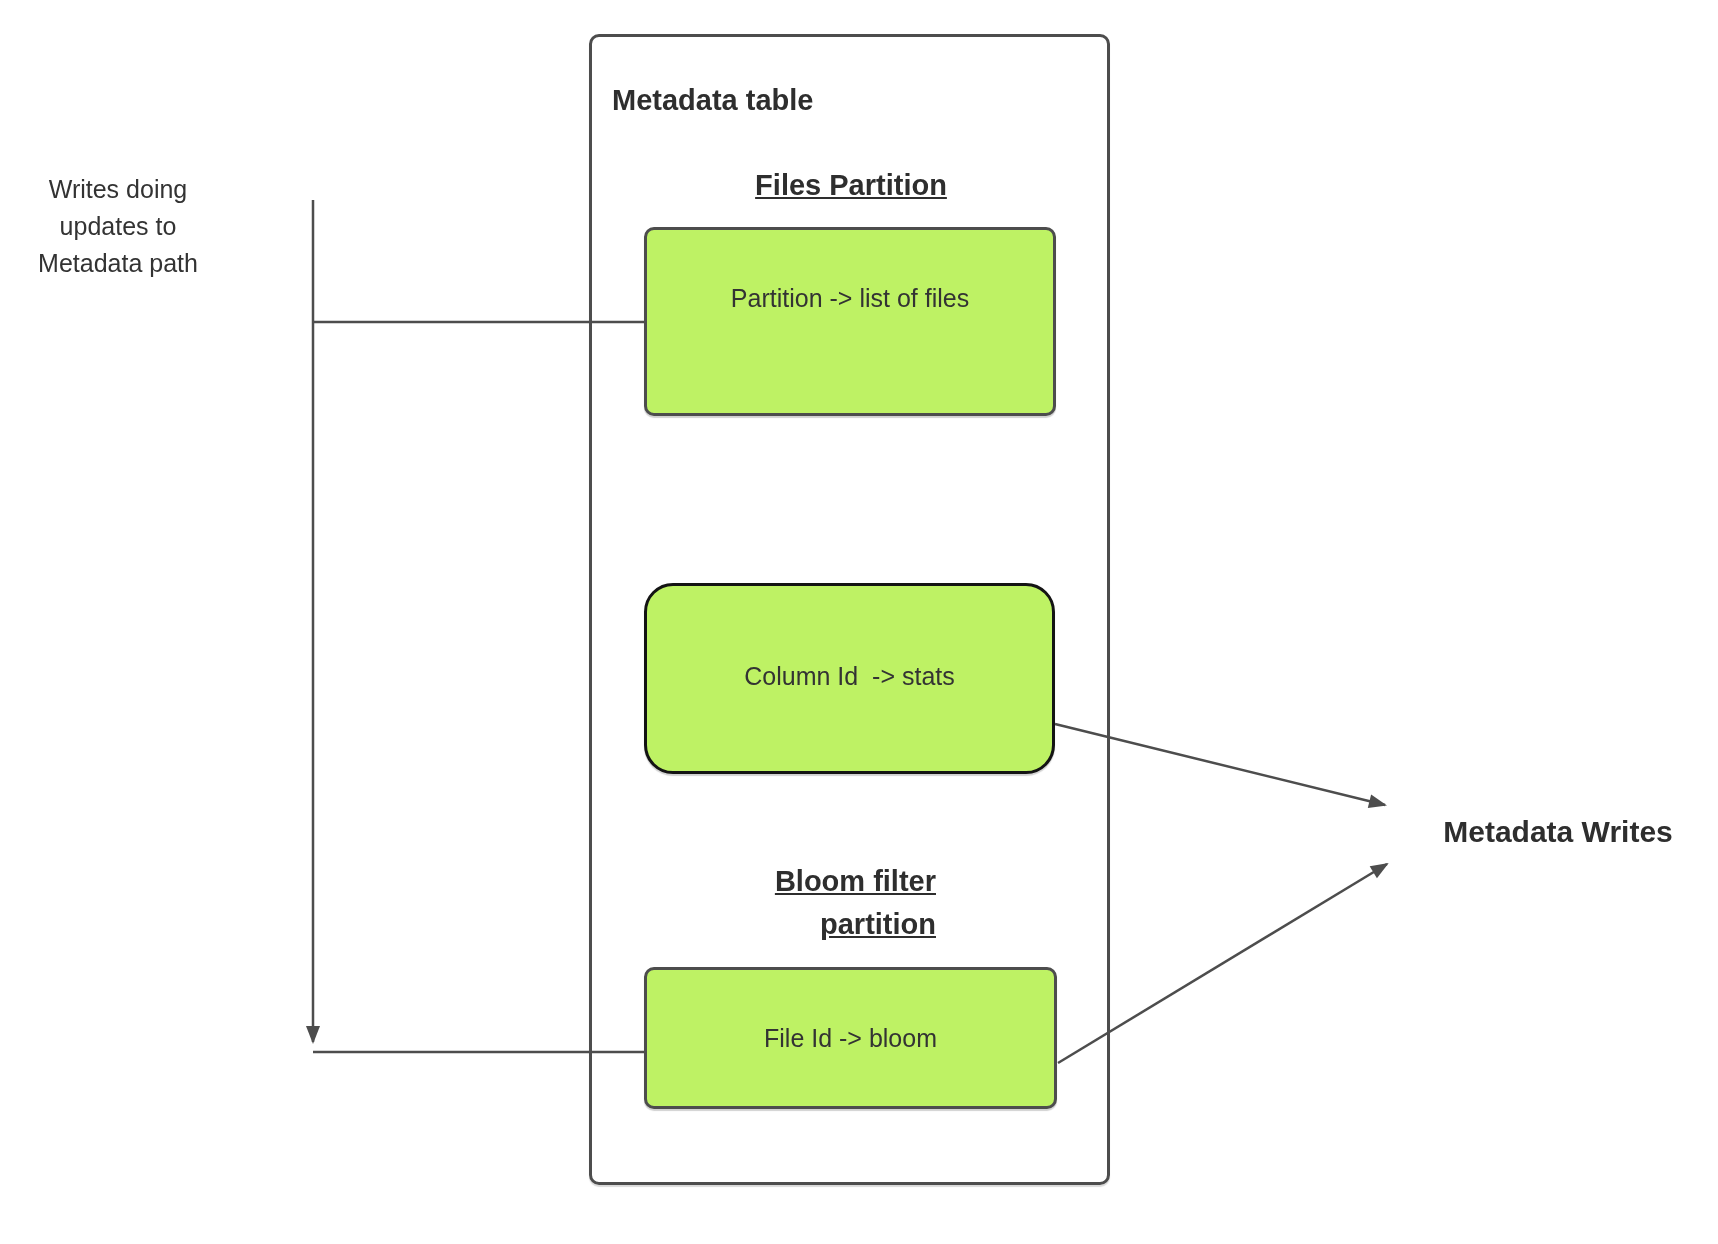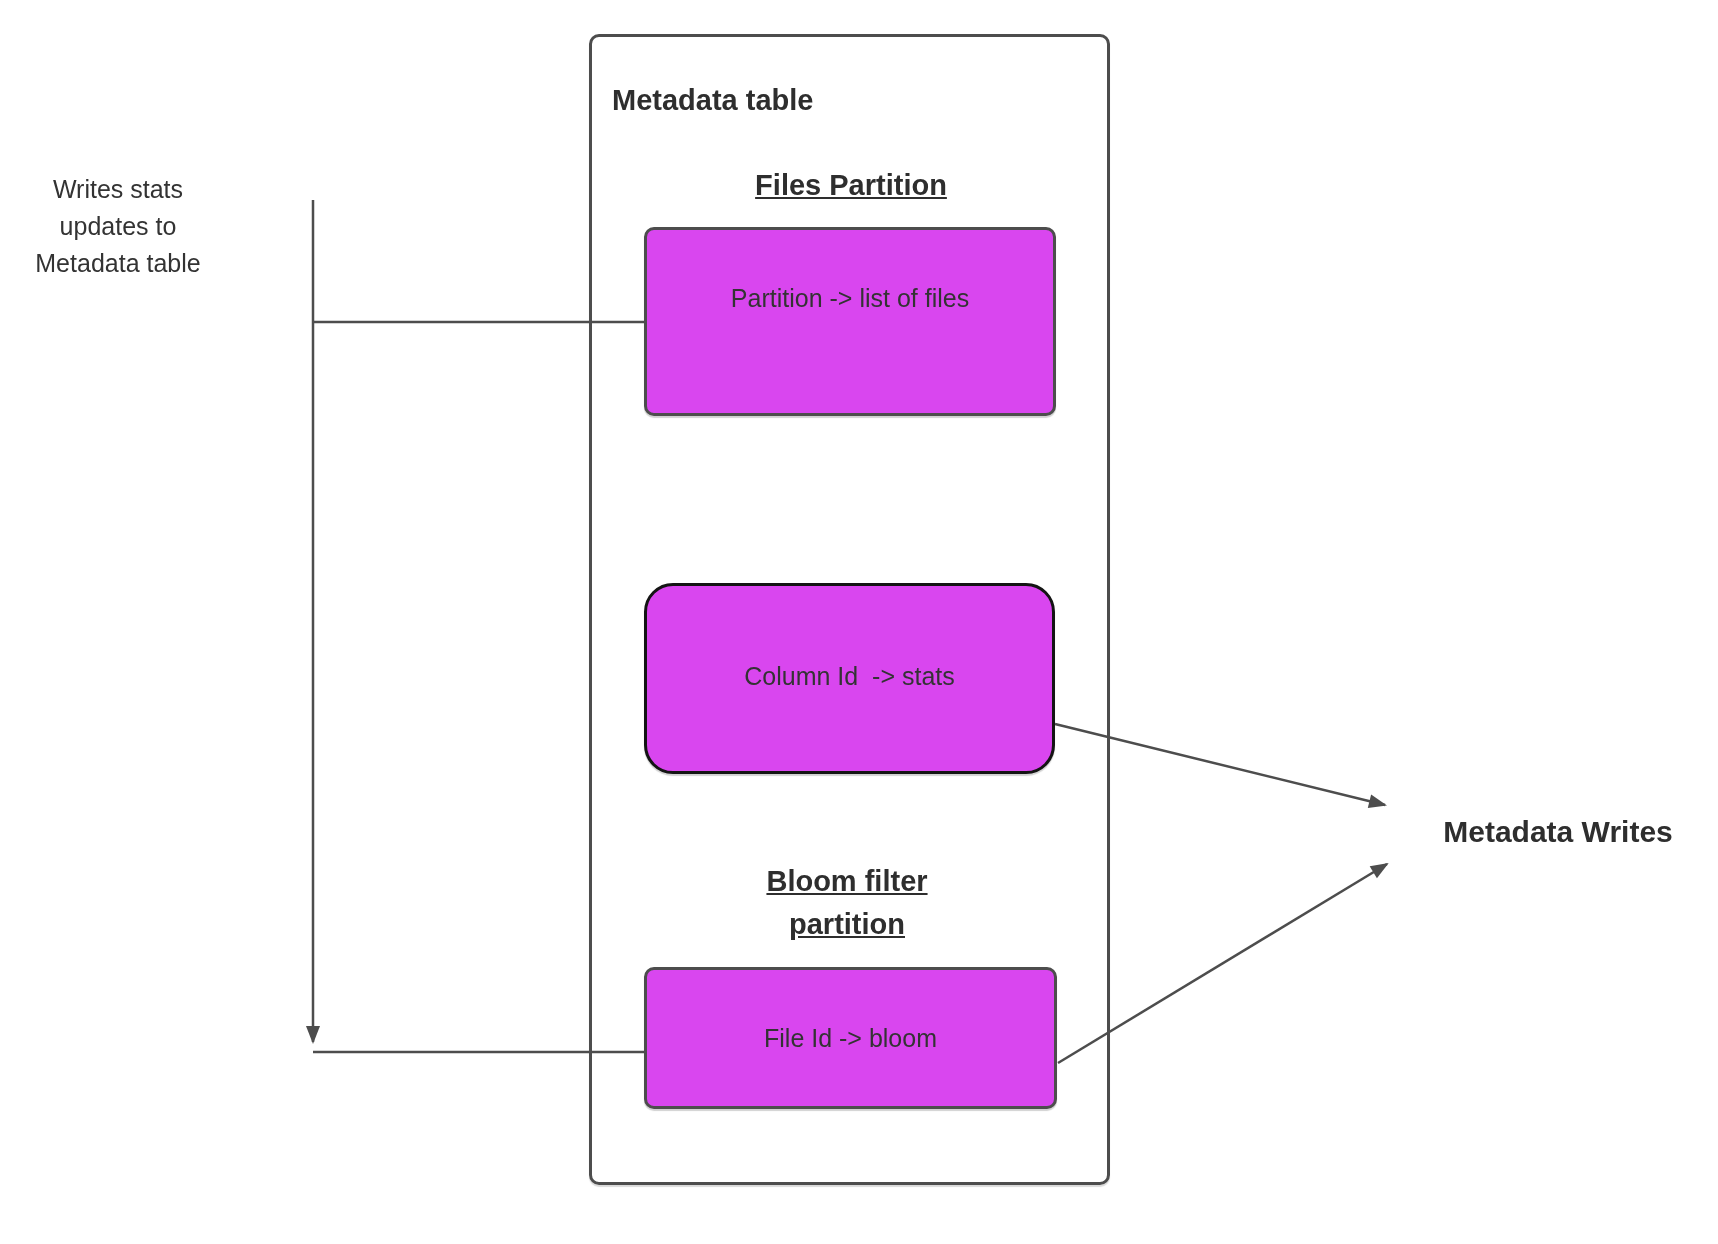--- a/index.html
+++ b/index.html
@@ -52,21 +52,21 @@
     font-size: 29px;
     font-weight: bold;
     color: #2e2e2e;
     line-height: 43px;
     text-decoration: underline;
   }
   .node-box {
     position: absolute;
     border: 3px solid #4d4d4d;
     border-radius: 10px;
-    background: #d946ef;
+    background: #bef264;
     box-sizing: border-box;
     box-shadow: 0 2px 1px rgba(0,0,0,0.18);
     display: flex;
     flex-direction: column;
     align-items: center;
     justify-content: center;
     text-align: center;
     font-size: 25px;
     line-height: 38px;
     color: #333333;
@@ -113,34 +113,34 @@
 
     <line x1="313" y1="322" x2="645" y2="322" stroke="#4d4d4d" stroke-width="2.5"></line>
 
     <line x1="313" y1="1052" x2="645" y2="1052" stroke="#4d4d4d" stroke-width="2.5"></line>
 
     <line x1="1055" y1="724" x2="1385" y2="805" stroke="#4d4d4d" stroke-width="2.5" marker-end="url(#arrowhead)"></line>
 
     <line x1="1058" y1="1063" x2="1387" y2="864" stroke="#4d4d4d" stroke-width="2.5" marker-end="url(#arrowhead)"></line>
   </svg>
 
-  <div class="note" style="left:23px; top:171px; width:190px;">Writes stats updates to Metadata table</div>
+  <div class="note" style="left:23px; top:171px; width:190px;">Writes doing updates to Metadata path</div>
 
   <div class="group-box" style="left:589px; top:34px; width:521px; height:1151px;"></div>
   <div class="group-title" style="left:612px; top:84px;text-align:right;">Metadata table</div>
 
   <div class="section-heading" style="left:646px; top:164px; width:410px;">Files Partition</div>
   <div class="node-box files" style="left:644px; top:227px; width:412px; height:189px;">
     <span class="mapping-text">Partition -&gt; list of files</span>
   </div>
 
   <div class="node-box stats" style="left:644px; top:583px; width:411px; height:191px;border-radius:29px;">
     <span class="mapping-text">Column Id  -&gt; stats</span>
   </div>
 
-  <div class="section-heading" style="left:737px; top:860px; width:220px;">Bloom filter partition</div>
+  <div class="section-heading" style="left:716px; top:860px; width:220px;text-align:right;">Bloom filter partition</div>
   <div class="node-box" style="left:644px; top:967px; width:413px; height:142px;">
     <span class="mapping-text">File Id -&gt; bloom</span>
   </div>
 
   <div class="index-title" style="left:1407px; top:813px; width:302px;">Metadata Writes</div>
 
 </div>
 
 </body></html>

